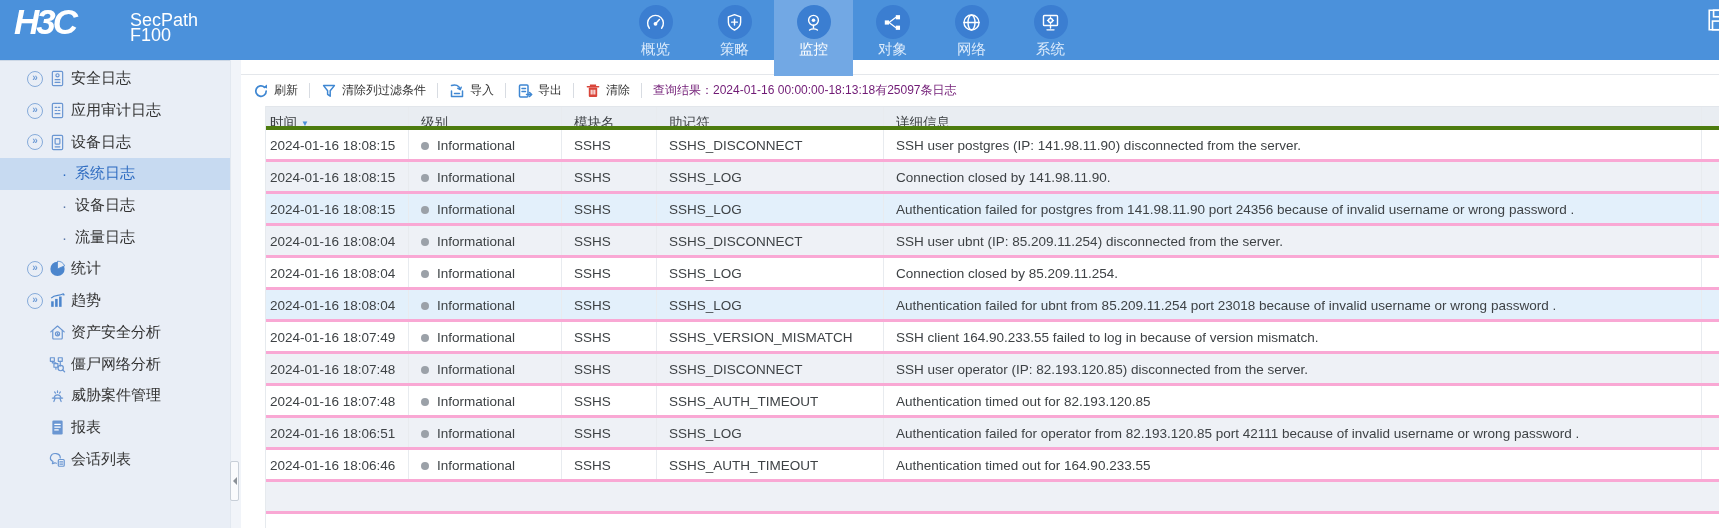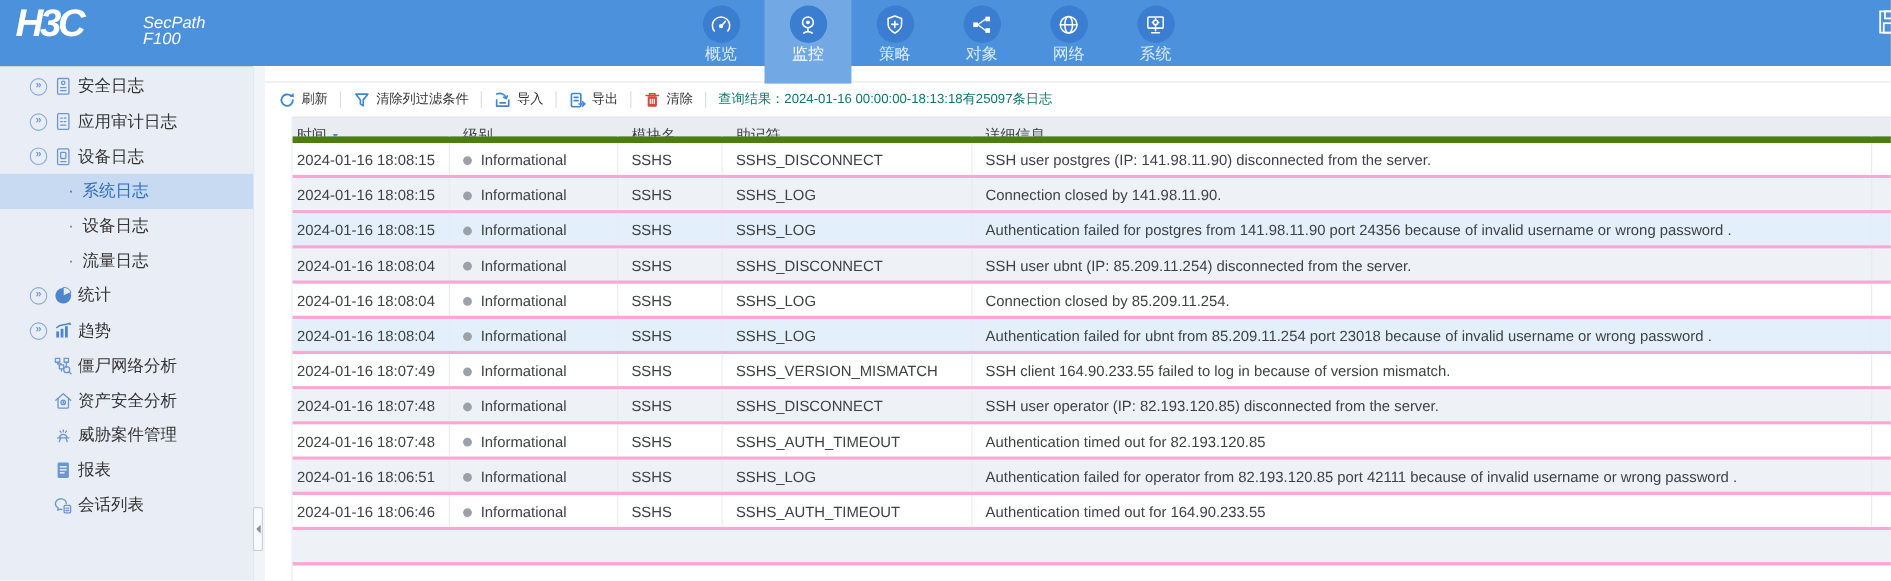--- a/index.html
+++ b/index.html
@@ -4,21 +4,21 @@
 <style>
   html,body{margin:0;padding:0;}
   body{
     width:1719px;height:528px;overflow:hidden;position:relative;background:#fff;
     font-family:"Liberation Sans","DejaVu Sans",sans-serif;
     -webkit-font-smoothing:antialiased;
   }
   
   .topbar{position:absolute;left:0;top:0;width:1719px;height:60px;background:#4b91db;z-index:5;}
   .logo{position:absolute;left:14px;top:2px;color:#fff;font-size:35px;font-weight:bold;font-style:italic;letter-spacing:-3px;}
-  .product{position:absolute;left:130px;top:13px;color:#fff;font-size:15px;line-height:15px;font-style:italic;}
+  .product{position:absolute;left:130px;top:13px;color:#fff;font-size:18px;line-height:15px;}
   .nav{position:absolute;left:616px;top:0;height:60px;display:flex;}
   .nav-tab{width:79px;height:76px;display:flex;flex-direction:column;align-items:center;padding-top:5px;box-sizing:border-box;cursor:pointer;}
   .nav-tab.active{background:#72a8e4;}
   .nav-circle{width:34px;height:34px;border-radius:50%;background:#3b7ed1;display:flex;align-items:center;justify-content:center;}
   .nav-circle svg{width:21px;height:21px;}
   .nav-label{margin-top:1px;font-size:14.5px;color:#dcebfb;}
   .nav-tab.active .nav-label{color:#fff;}
   .floppy{position:absolute;right:-13px;top:7px;width:26px;height:26px;}
   
   .sidebar{position:absolute;left:0;top:60px;width:230px;height:468px;background:#e9eef6;border-top:1px solid #cdd8e6;box-sizing:border-box;padding-top:2px;overflow:hidden;}
@@ -34,24 +34,24 @@
   
   .splitter{position:absolute;left:230px;top:60px;width:11px;height:468px;background:#f1f4f9;border-left:1px solid #e2e8f0;box-sizing:border-box;}
   .splitter-handle{position:absolute;left:230px;top:461px;width:9px;height:40px;background:#fafbfd;border:1px solid #c8cfd8;border-radius:2px;box-sizing:border-box;z-index:6;display:flex;align-items:center;justify-content:center;cursor:pointer;}
   .splitter-handle::after{content:"";width:0;height:0;border-top:4px solid transparent;border-bottom:4px solid transparent;border-right:4px solid #8a9097;}
   
   .content{position:absolute;left:241px;top:60px;width:1478px;height:468px;background:#fff;}
   .toolbar{position:absolute;left:0;right:0;top:14px;height:32px;border-top:1px solid #e4e7eb;display:flex;align-items:center;padding-left:12px;box-sizing:border-box;font-size:12px;color:#333;}
   .tbtn{display:flex;align-items:center;gap:5px;cursor:pointer;}
   .tbtn svg{width:16px;height:16px;flex:none;}
   .tsep{width:1px;height:15px;background:#d8dce2;margin:0 11px;}
-  .query{color:#0f766e;}
+  .query{color:#701a75;}
   
   .table-region{position:absolute;left:24px;right:0;top:46px;bottom:0;border-left:1px solid #e6eaee;box-sizing:border-box;}
-  .thead{display:flex;height:24px;background:#e9edf2;border-top:1px solid #e2e6eb;border-bottom:6px solid #4d7c0f;box-sizing:border-box;font-size:13px;color:#333;}
+  .thead{display:flex;height:24px;background:#e9edf2;border-top:1px solid #e2e6eb;border-bottom:4px solid #4d7c0f;box-sizing:border-box;font-size:13px;color:#333;}
   .th{line-height:22px;box-sizing:border-box;white-space:nowrap;overflow:hidden;cursor:pointer;}
   .caret{display:inline-block;font-size:8px;color:#4a90da;margin-left:4px;transform:translateY(-1px);}
   .row{display:flex;height:32px;border-bottom:3px solid #f9a8d4;box-sizing:border-box;background:#fff;cursor:pointer;}
   .row.stripe{background:#eef1f6;}
   .row.hl{background:#e3f0fb;}
   .cell{line-height:31px;font-size:13.5px;color:#3e4245;box-sizing:border-box;border-right:1px solid #e8ebef;white-space:nowrap;overflow:hidden;}
   .c-time{width:143px;padding-left:4px;}
   .c-level{width:153px;padding-left:12px;}
   .c-module{width:95px;padding-left:12px;}
   .c-mnemo{width:227px;padding-left:12px;}
@@ -72,39 +72,39 @@
       <div class="nav-tab">
         <div class="nav-circle">
           <svg viewBox="0 0 24 24" fill="none" stroke="#fff" stroke-width="1.6" stroke-linecap="round" stroke-linejoin="round">
             <path d="M5 18.5 A9 9 0 1 1 19 18.5"></path>
             <path d="M12 13.5 L16.5 8.5"></path>
             <circle cx="12" cy="13.5" r="1.4" fill="#fff"></circle>
           </svg>
         </div>
         <div class="nav-label">概览</div>
       </div>
+      <div class="nav-tab">
+        <div class="nav-circle">
+          <svg viewBox="0 0 24 24" fill="none" stroke="#fff" stroke-width="1.6" stroke-linecap="round" stroke-linejoin="round">
+            <path d="M12 3 l7 2.6 v6 c0 4.6 -4.2 7.6 -7 9.1 c-2.8 -1.5 -7 -4.5 -7 -9.1 v-6 Z"></path>
+            <path d="M12 8.3 v6.6 M8.7 11.6 h6.6"></path>
+          </svg>
+        </div>
+        <div class="nav-label">策略</div>
+      </div>
       <div class="nav-tab active">
         <div class="nav-circle">
           <svg viewBox="0 0 24 24" fill="none" stroke="#fff" stroke-width="1.6" stroke-linecap="round" stroke-linejoin="round">
             <circle cx="12" cy="9.5" r="5.6"></circle>
             <circle cx="12" cy="9.5" r="2" fill="#fff" stroke="none"></circle>
             <path d="M12 15.2 v3.2"></path>
             <path d="M7.5 20.6 c2.4 -1.7 6.6 -1.7 9 0"></path>
           </svg>
         </div>
         <div class="nav-label">监控</div>
-      </div>
-      <div class="nav-tab">
-        <div class="nav-circle">
-          <svg viewBox="0 0 24 24" fill="none" stroke="#fff" stroke-width="1.6" stroke-linecap="round" stroke-linejoin="round">
-            <path d="M12 3 l7 2.6 v6 c0 4.6 -4.2 7.6 -7 9.1 c-2.8 -1.5 -7 -4.5 -7 -9.1 v-6 Z"></path>
-            <path d="M12 8.3 v6.6 M8.7 11.6 h6.6"></path>
-          </svg>
-        </div>
-        <div class="nav-label">策略</div>
       </div>
       <div class="nav-tab">
         <div class="nav-circle">
           <svg viewBox="0 0 24 24" fill="none" stroke="#fff" stroke-width="1.6" stroke-linecap="round" stroke-linejoin="round">
             <path d="M8 12 L16 6 M8 12 L16 18" stroke-width="1.4"></path>
             <rect x="3.2" y="9.6" width="4.8" height="4.8" fill="#fff" stroke="none"></rect>
             <rect x="15.8" y="3.6" width="4.8" height="4.8" fill="#fff" stroke="none"></rect>
             <rect x="15.8" y="15.6" width="4.8" height="4.8" fill="#fff" stroke="none"></rect>
           </svg>
         </div>
@@ -206,41 +206,41 @@
           <path d="M4 9 C9 3.5 13 7 19.5 3.5" fill="none" stroke="#4c86cd" stroke-width="1.6"></path>
           <path d="M19.8 2.5 l1.5 2.8 -3 .3 z" fill="#4c86cd"></path>
         </svg>
       </span>
       <span>趋势</span>
     </div>
     <div class="side-item">
       <div class="expander hidden">»</div>
       <span class="side-ico">
         <svg viewBox="0 0 24 24" fill="none" stroke="#6a96d2" stroke-width="1.5" stroke-linecap="round" stroke-linejoin="round">
+          <path d="M3.5 11.2 L12 3.8 L20.5 11.2"></path>
+          <path d="M6 9.2 V19 a1.2 1.2 0 0 0 1.2 1.2 h9.6 A1.2 1.2 0 0 0 18 19 V9.2"></path>
+          <circle cx="12" cy="13.7" r="2.6"></circle>
+          <path d="M12 12.6 v1.6 l1.1 .8"></path>
+        </svg>
+      </span>
+      <span>资产安全分析</span>
+    </div>
+    <div class="side-item">
+      <div class="expander hidden">»</div>
+      <span class="side-ico">
+        <svg viewBox="0 0 24 24" fill="none" stroke="#6a96d2" stroke-width="1.5" stroke-linecap="round" stroke-linejoin="round">
           <rect x="3" y="3.5" width="5" height="4.5"></rect>
           <rect x="13" y="3.5" width="5" height="4.5"></rect>
           <rect x="7.5" y="11" width="5" height="4.5"></rect>
           <path d="M5.5 8 v2 h4.5 M15.5 8 v6 M10 15.5 v2.5"></path>
           <circle cx="16" cy="16.5" r="3.4"></circle>
           <path d="M18.5 19 L21 21.2"></path>
         </svg>
       </span>
       <span>僵尸网络分析</span>
-    </div>
-    <div class="side-item">
-      <div class="expander hidden">»</div>
-      <span class="side-ico">
-        <svg viewBox="0 0 24 24" fill="none" stroke="#6a96d2" stroke-width="1.5" stroke-linecap="round" stroke-linejoin="round">
-          <path d="M3.5 11.2 L12 3.8 L20.5 11.2"></path>
-          <path d="M6 9.2 V19 a1.2 1.2 0 0 0 1.2 1.2 h9.6 A1.2 1.2 0 0 0 18 19 V9.2"></path>
-          <circle cx="12" cy="13.7" r="2.6"></circle>
-          <path d="M12 12.6 v1.6 l1.1 .8"></path>
-        </svg>
-      </span>
-      <span>资产安全分析</span>
     </div>
     <div class="side-item">
       <div class="expander hidden">»</div>
       <span class="side-ico">
         <svg viewBox="0 0 24 24" fill="none" stroke="#6a96d2" stroke-width="1.5" stroke-linecap="round" stroke-linejoin="round">
           <path d="M7.6 15 a4.6 5.2 0 0 1 8.8 0"></path>
           <path d="M5.5 15.2 h13"></path>
           <path d="M9 15.4 l-1.6 4.2 M15 15.4 l1.6 4.2"></path>
           <path d="M12 6.2 v2 M8.3 7.4 l1.2 1.6 M15.7 7.4 l-1.2 1.6"></path>
         </svg>

